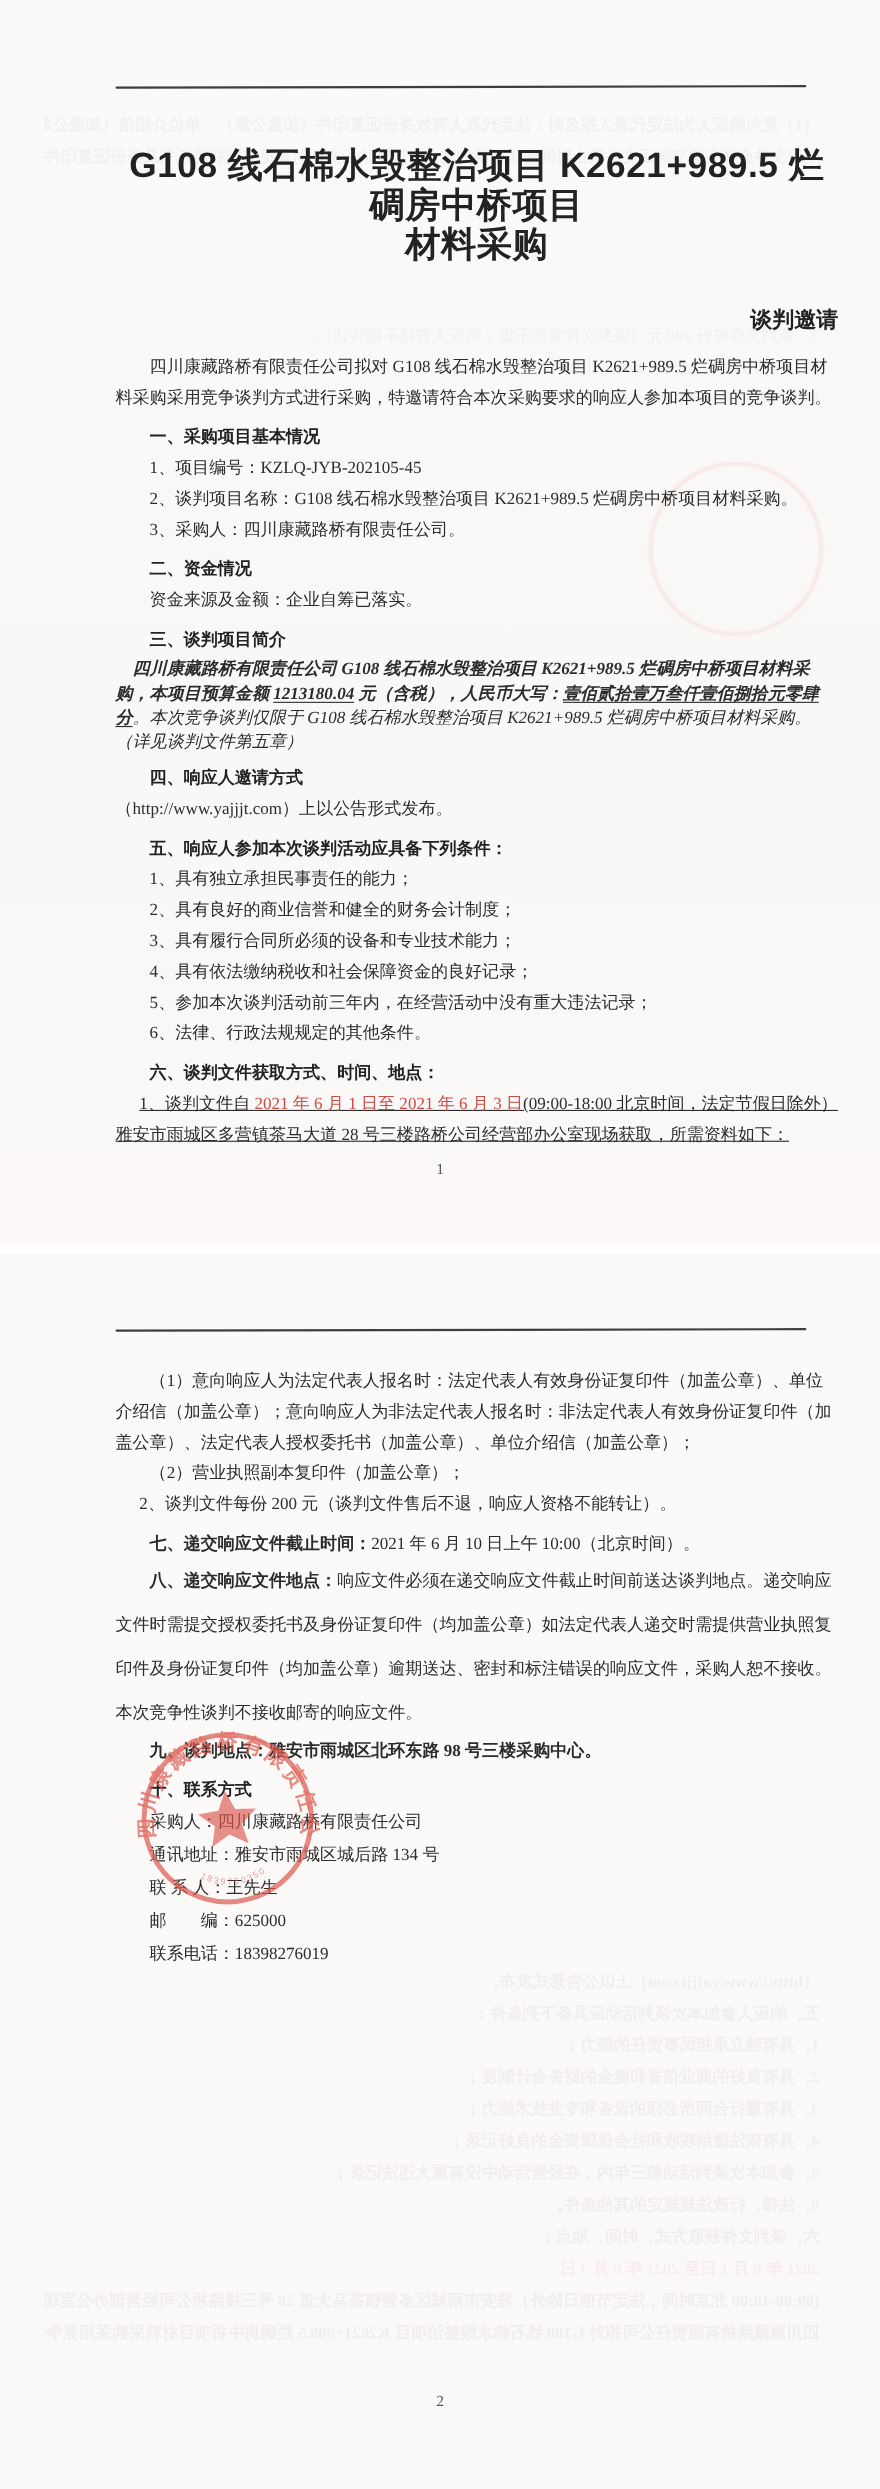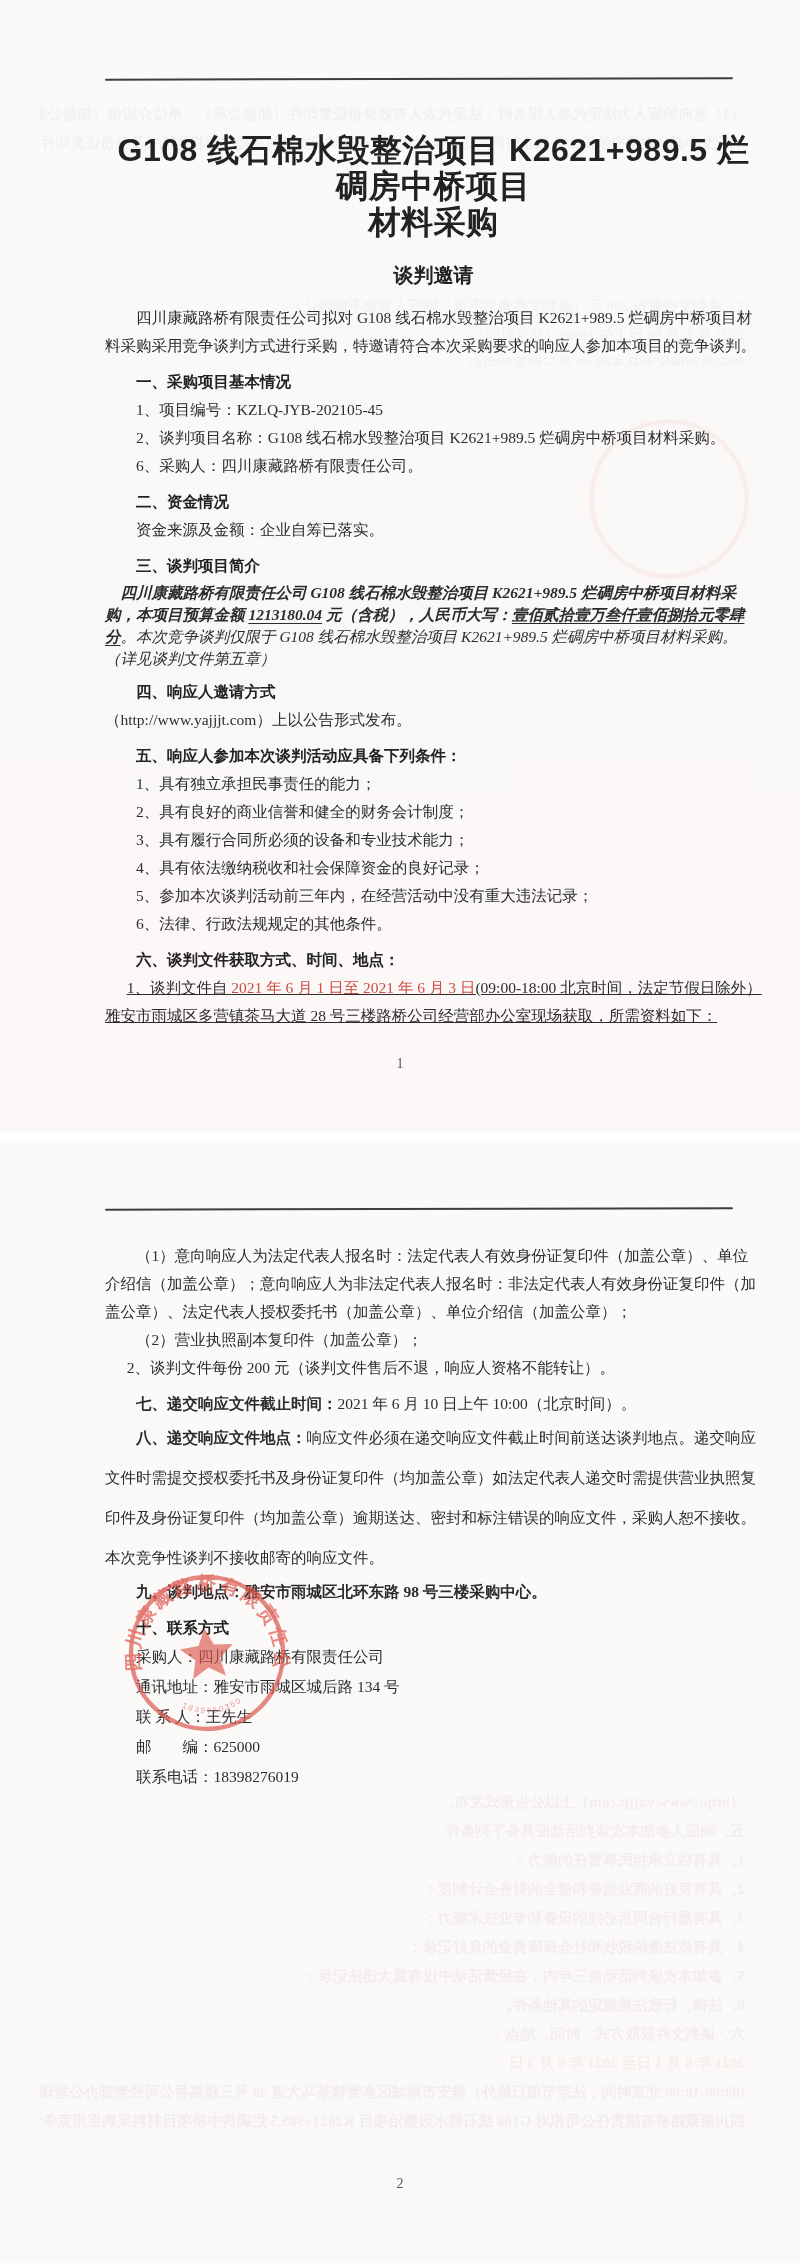--- a/index.html
+++ b/index.html
@@ -13,21 +13,21 @@
   #page-1{top:0;height:1132px;background:linear-gradient(180deg,#fbfaf9 0%,#faf8f7 60%,#fbf8f7 100%);}
   #page-2{top:1140px;height:1123px;background:linear-gradient(180deg,#fcfaf9 0%,#fbf8f8 100%);}
   .scanline{position:absolute;left:105px;width:628px;height:2px;background:#3f3d3d;transform:rotate(-0.12deg);border-radius:1px;}
   #page-1 .scanline{top:78px;}
   #page-2 .scanline{top:68px;}
   .content{position:absolute;left:105px;right:38px;top:0;font-size:15.5px;line-height:28px;}
   .title{font-family:"Liberation Sans","DejaVu Sans",sans-serif;font-weight:bold;
          font-size:32px;line-height:36px;text-align:center;letter-spacing:.5px;color:#232122;}
   .t1{margin-top:132px;}
   .subtitle{font-family:"Liberation Sans","DejaVu Sans",sans-serif;font-weight:bold;
-            font-size:20px;text-align:center;margin-top:20px;line-height:30px;color:#232122;}
+            font-size:20px;text-align:right;margin-top:36px;line-height:30px;color:#232122;}
   .para{text-indent:2em;margin:0;}
   .intro{margin-top:14px;}
   .heading{font-weight:bold;text-indent:2em;margin:0;color:#232122;}
   .hd-space{margin-top:8px;}
   .item{text-indent:2em;margin:0;}
   .tight{line-height:22px;margin-top:2px;}
   .b{font-weight:bold;}
   .u{text-decoration:underline;text-underline-offset:3px;}
   .red{color:var(--accent-red,#cc4b43);}
   .justify-wide{text-align:justify;text-align-last:justify;}
@@ -73,21 +73,21 @@
     <div class="title t1">G108 线石棉水毁整治项目 K2621+989.5 烂碉房中桥项目</div>
     <div class="title">材料采购</div>
 
     <div class="subtitle">谈判邀请</div>
 
     <p class="para intro">四川康藏路桥有限责任公司拟对 G108 线石棉水毁整治项目 K2621+989.5 烂碉房中桥项目材料采购采用竞争谈判方式进行采购，特邀请符合本次采购要求的响应人参加本项目的竞争谈判。</p>
 
     <p class="heading hd-space">一、采购项目基本情况</p>
     <p class="item">1、项目编号：KZLQ-JYB-202105-45</p>
     <p class="item">2、谈判项目名称：G108 线石棉水毁整治项目 K2621+989.5 烂碉房中桥项目材料采购。</p>
-    <p class="item">6、采购人：四川康藏路桥有限责任公司。</p>
+    <p class="item">3、采购人：四川康藏路桥有限责任公司。</p>
 
     <p class="heading hd-space">二、资金情况</p>
     <p class="item">资金来源及金额：企业自筹已落实。</p>
 
     <p class="heading hd-space">三、谈判项目简介</p>
     <p class="para tight" style="text-indent:1em;font-style:italic;">
       <span class="b">四川康藏路桥有限责任公司 G108 线石棉水毁整治项目 K2621+989.5 烂碉房中桥项目材料采购，本项目预算金额 </span><span class="b u">1213180.04</span><span class="b"> 元（含税），人民币大写：</span><span class="b u">壹佰贰拾壹万叁仟壹佰捌拾元零肆分</span><span>。本次竞争谈判仅限于 G108 线石棉水毁整治项目 K2621+989.5 烂碉房中桥项目材料采购。（详见谈判文件第五章）</span>
     </p>
 
     <p class="heading hd-space">四、响应人邀请方式</p>

